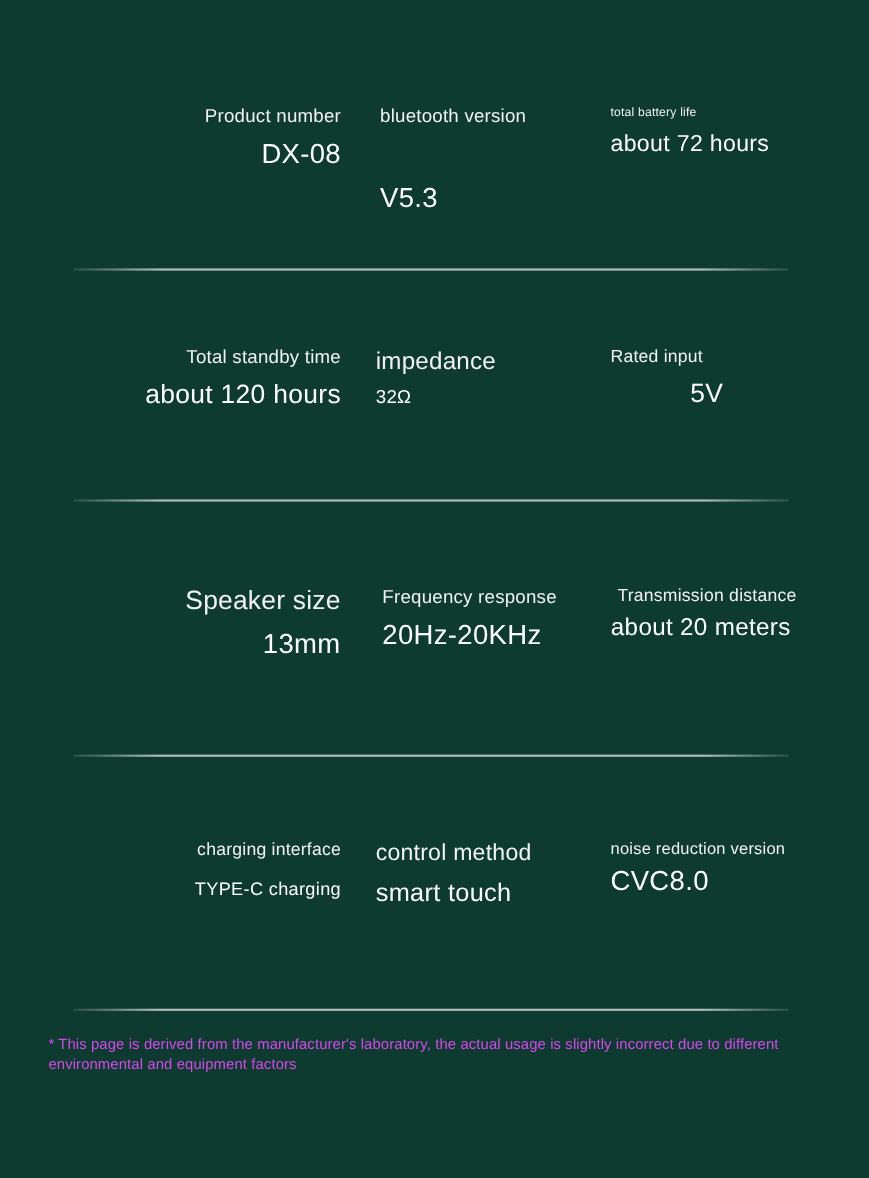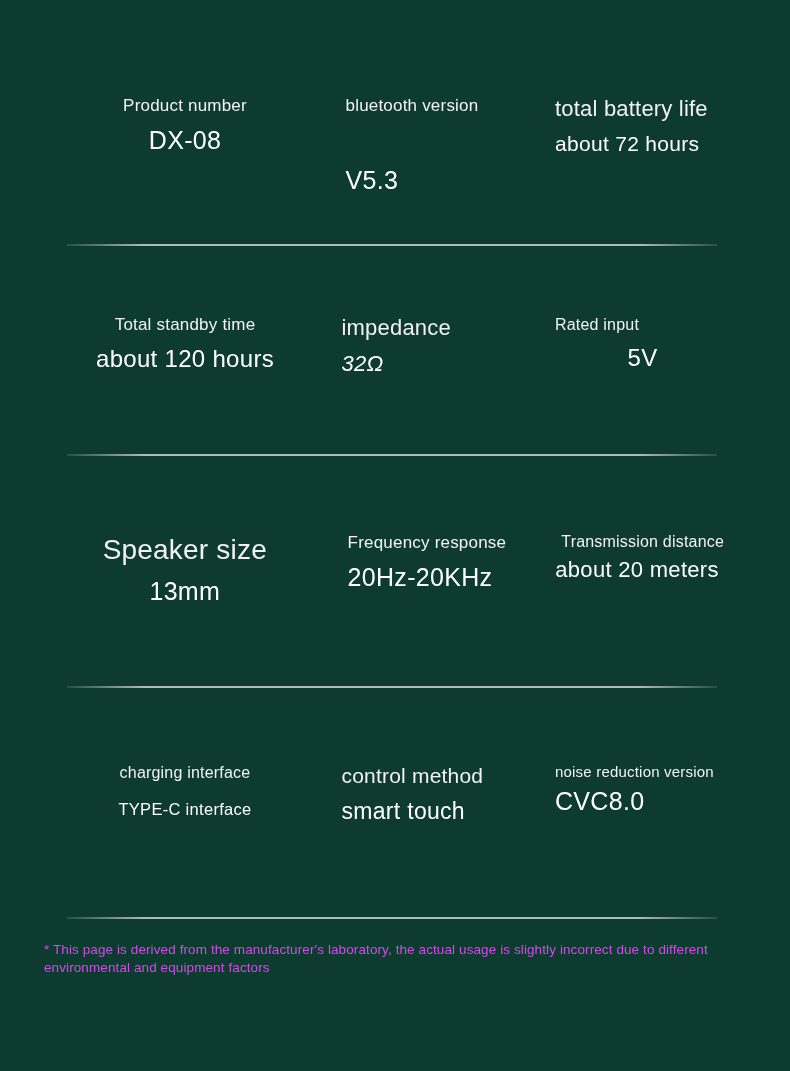--- a/index.html
+++ b/index.html
@@ -41,21 +41,21 @@
     display: flex;
     justify-content: space-between;
     align-items: flex-start;
     padding: 0 60px 0 60px;
     box-sizing: border-box;
   }
   .cell {
     display: flex;
     flex-direction: column;
   }
-  .cell.left   { width: 250px; align-items: center; text-align: left; }
+  .cell.left   { width: 250px; align-items: flex-end; text-align: left; }
   .cell.center { width: 200px; align-items: flex-start; text-align: left; }
   .cell.right  { width: 175px; align-items: flex-start; text-align: left; }
 
   .label {
     font-size: 17px;
     font-weight: 400;
     color: #f2f2f0;
     letter-spacing: 0.2px;
     line-height: 1.2;
   }
@@ -94,32 +94,32 @@
   #block-4 { top: 763px; }
 
   #divider-1 { top: 244px; }
   #divider-2 { top: 454px; }
   #divider-3 { top: 686px; }
   #divider-4 { top: 917px; }
 
   
   #block-1 .cell.center { margin-left: 26px; gap: 40px; }
   #block-1 .cell.right  { margin-left: 0; }
-  #block-1 .cell.right .label { font-size: 22px; }
+  #block-1 .cell.right .label { font-size: 11px; }
   #block-1 .cell.right .value { font-size: 21px; }
 
   #block-2 .cell.center { margin-left: 26px; }
   #block-2 .cell.center .label { font-size: 22px; }
-  #block-2 .cell.center .value { font-size: 22px; font-style: italic; }
+  #block-2 .cell.center .value { font-size: 17px; }
   #block-2 .cell.right { align-items: flex-start; margin-left: 8px; }
   #block-2 .cell.right .label { font-size: 16px; }
   #block-2 .cell.right .value { font-size: 24px; align-self: center; }
   #block-2 .cell.left .value { font-size: 24px; }
 
-  #block-3 .cell.left .label { font-size: 28px; }
+  #block-3 .cell.left .label { font-size: 24px; }
   #block-3 .cell.left .value { font-size: 25px; }
   #block-3 .cell.center { margin-left: 38px; }
   #block-3 .cell.center .label { font-size: 17px; }
   #block-3 .cell.center .value { font-size: 25px; }
   #block-3 .cell.right { margin-left: 8px; }
   #block-3 .cell.right .label { font-size: 16px; align-self: center; line-height: 1.15; }
   #block-3 .cell.right .value { font-size: 22px; margin-top: 5px; }
 
   #block-4 .cell.left .label { font-size: 16px; }
   #block-4 .cell.left .value { font-size: 16.5px; margin-top: 17px; }
@@ -191,21 +191,21 @@
       </div>
     </div>
   </div>
 
   <div class="divider" id="divider-3"></div>
 
   <div class="spec-block" id="block-4">
     <div class="row">
       <div class="cell left">
         <span class="label">charging interface</span>
-        <span class="value">TYPE-C interface</span>
+        <span class="value">TYPE-C charging</span>
       </div>
       <div class="cell center">
         <span class="label">control method</span>
         <span class="value">smart touch</span>
       </div>
       <div class="cell right">
         <span class="label">noise reduction version</span>
         <span class="value">CVC8.0</span>
       </div>
     </div>

